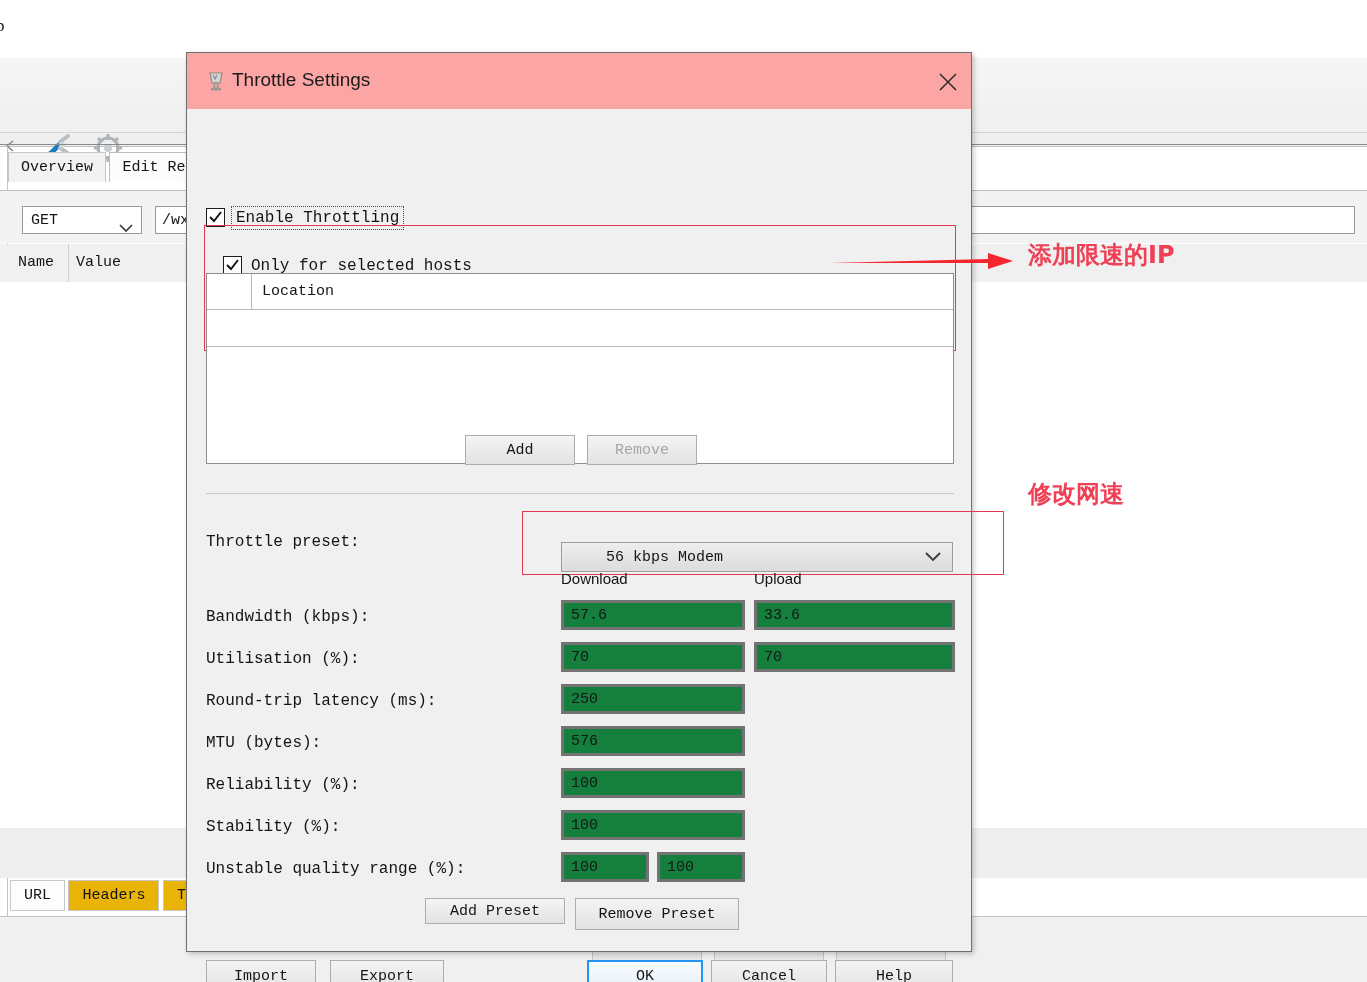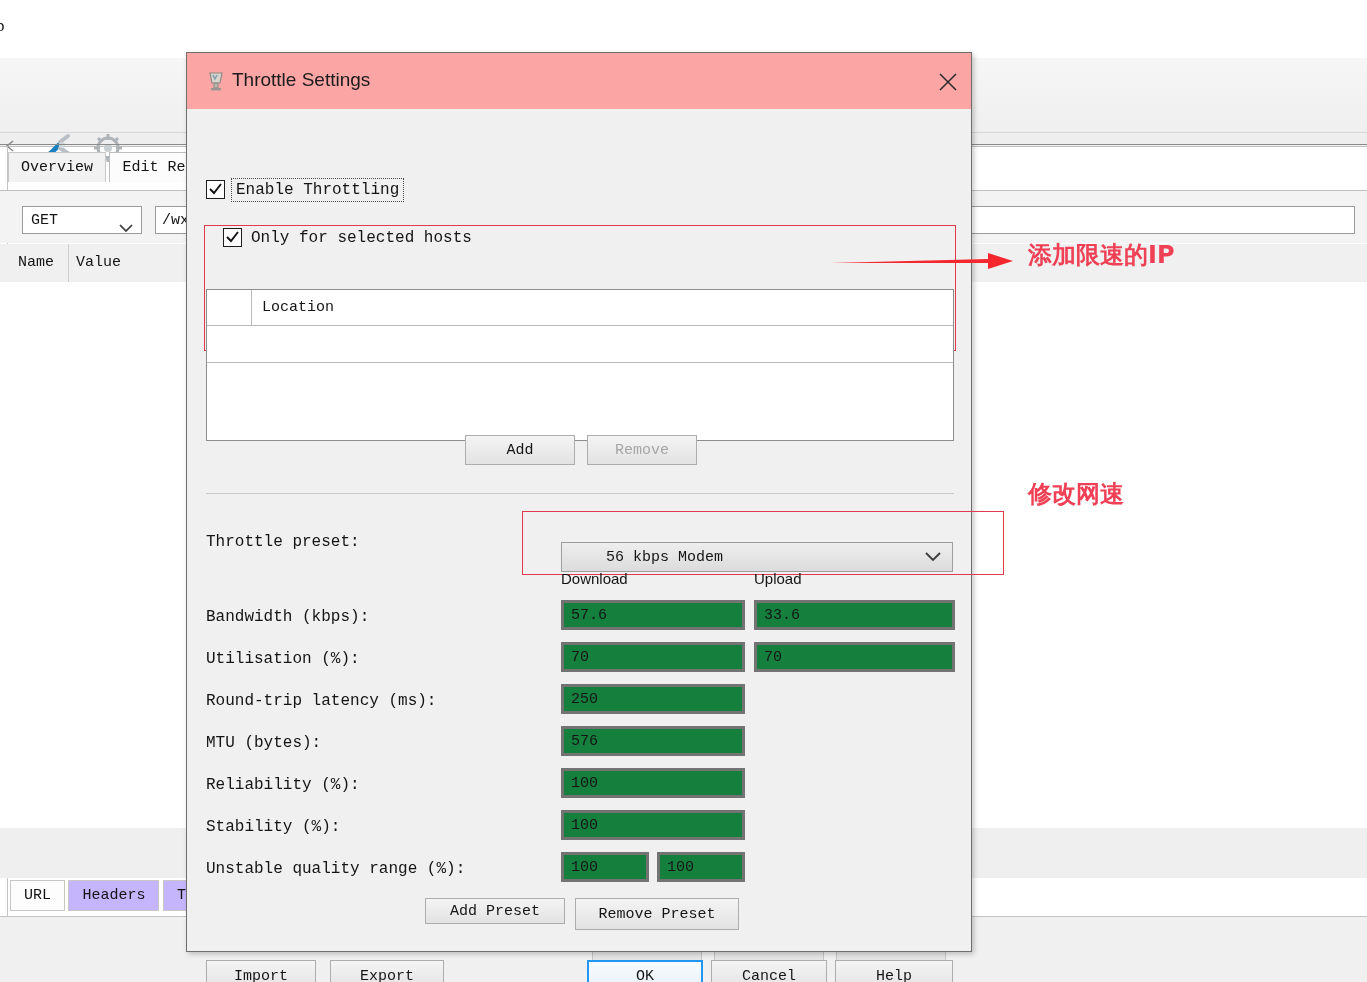--- a/index.html
+++ b/index.html
@@ -166,21 +166,21 @@
     position: absolute;
     left: 10px; top: 880px;
     height: 34px;
   }
   .bg-btab {
     display: inline-block;
     padding: 6px 13px;
     font-family: "Liberation Mono", monospace;
     font-size: 15px;
     color: #141414;
-    background: #c4b5fd;
+    background: #eab308;
     border: 1px solid #c7c7c7;
     margin-right: -1px;
     vertical-align: bottom;
   }
   .bg-btab.active { background: #fdfdfd; }
   .bg-statusarea {
     position: absolute;
     left: 0; top: 916px;
     width: 1367px; height: 66px;
     background: #f0f0f0;
@@ -242,20 +242,21 @@
     left: 0; top: 56px;
     width: 784px; height: 842px;
     background: #f0f0f0;
   }
 
   
   .chk-row {
     position: absolute;
     display: flex;
     align-items: center;
+    margin-top: 28px;
   }
   .wchk {
     width: 19px; height: 19px;
     border: 1.6px solid #1d1d1d;
     background: #ffffff;
     position: relative;
     box-sizing: border-box;
     flex: none;
   }
   .wchk svg { position: absolute; left: 1px; top: 1px; }
@@ -516,21 +517,21 @@
 
     <div class="chk-row" style="left:36px; top:119px;">
       <span class="wchk">
         <svg width="15" height="15" viewBox="0 0 15 15">
           <path d="M2 7 L6 11 L13 2" stroke="#111" stroke-width="1.9" fill="none"></path>
         </svg>
       </span>
       <span class="chk-label">Only for selected hosts</span>
     </div>
 
-    <div class="hosts-table" style="left:19px; top:164px; width:748px; height:152px;margin-top:16px;">
+    <div class="hosts-table" style="left:19px; top:164px; width:748px; height:191px;">
       <div class="hosts-thead">
         <span class="hosts-col-sep"></span>
         <span class="hosts-th">Location</span>
       </div>
       <div class="hosts-rowline"></div>
     </div>
 
     <div class="btn" style="left:278px; top:326px; width:110px; height:30px;">
       <span>Add</span>
     </div>

